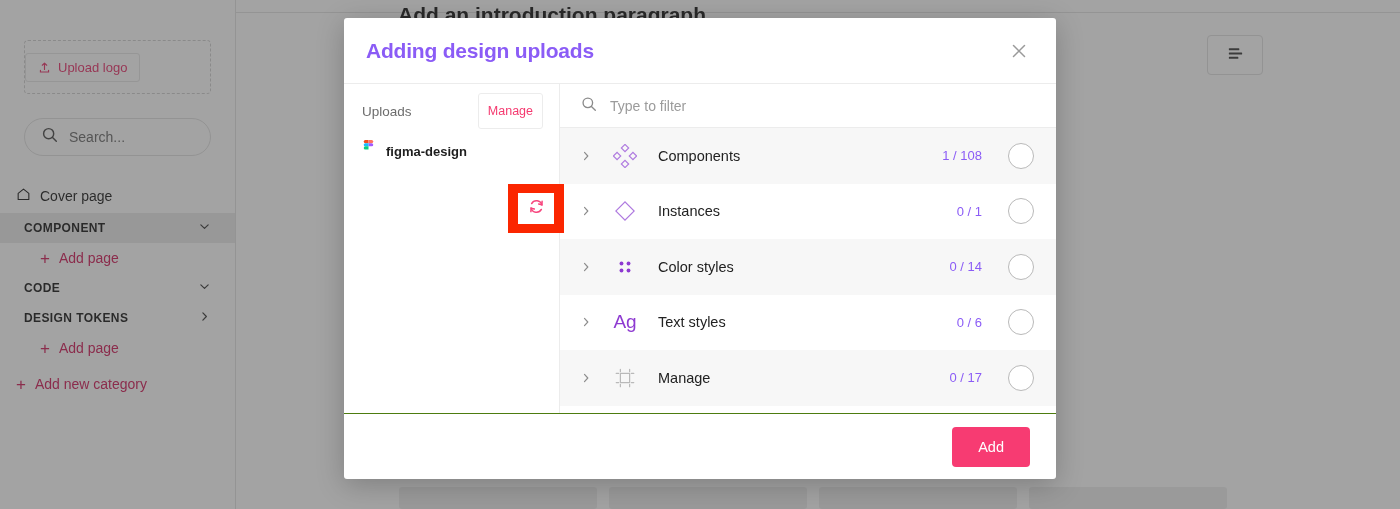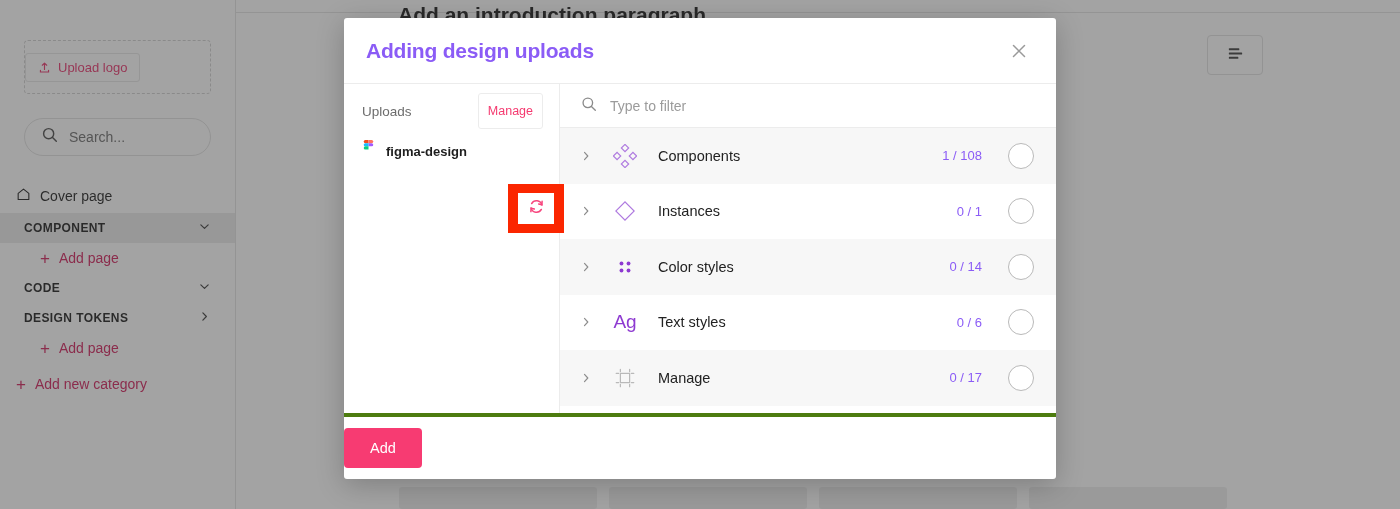--- a/index.html
+++ b/index.html
@@ -176,22 +176,22 @@
   .row-icon { width: 34px; flex: 0 0 34px; display:flex; align-items:center; justify-content:center; margin-left: 14px;}
   .row-label { flex:1; font-size: 14.5px; color:#222; margin-left: 16px; }
   .row-count { font-size: 13px; color:#8b5cf6; margin-right: 26px; white-space:nowrap;}
   .radio {
     width: 26px; height: 26px; border-radius: 50%;
     border: 1.3px solid #b9b9b9; background:#fff; cursor:pointer; flex:0 0 26px;
   }
 
   .modal-foot {
     height: 66px; flex: 0 0 66px;
-    border-top: 4px solid #4d7c0f;
-    display:flex; align-items:center; 
+    border-top: 1px solid #4d7c0f;
+    display:flex; align-items:center; justify-content:flex-end;
     padding-right: 26px;
   }
   .add-btn {
     background:#f73b72; color:#fff; border:none; border-radius:4px;
     font-size: 14.5px; padding: 12px 26px; cursor:pointer; font-family: inherit;
   }
   .ag { font-size: 19px; font-weight: 500; color:#8e3ad1; font-family:"Liberation Sans", sans-serif; }
 </style>
 </head>
 <body>

